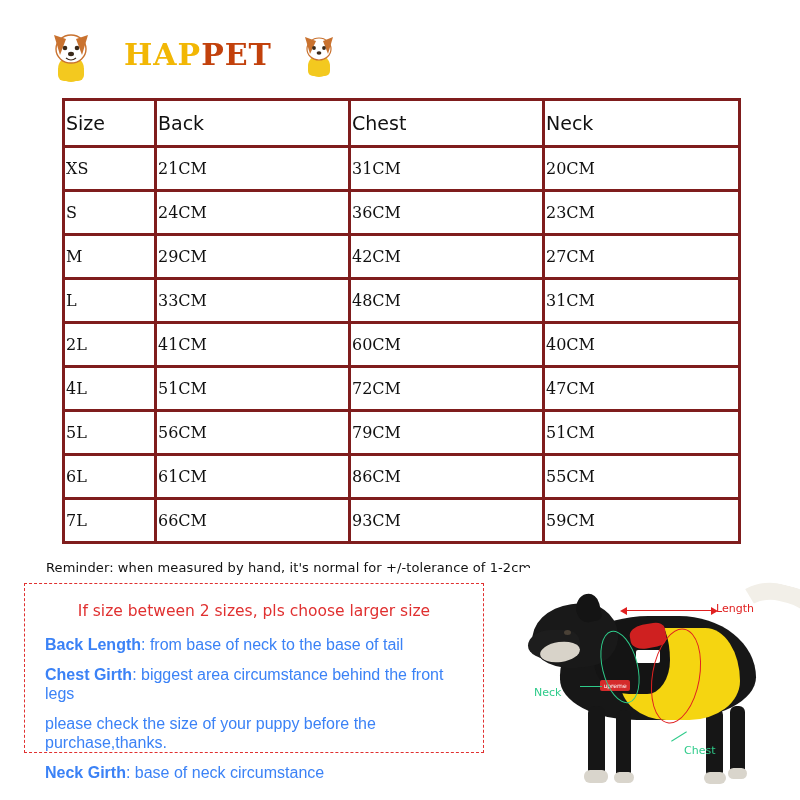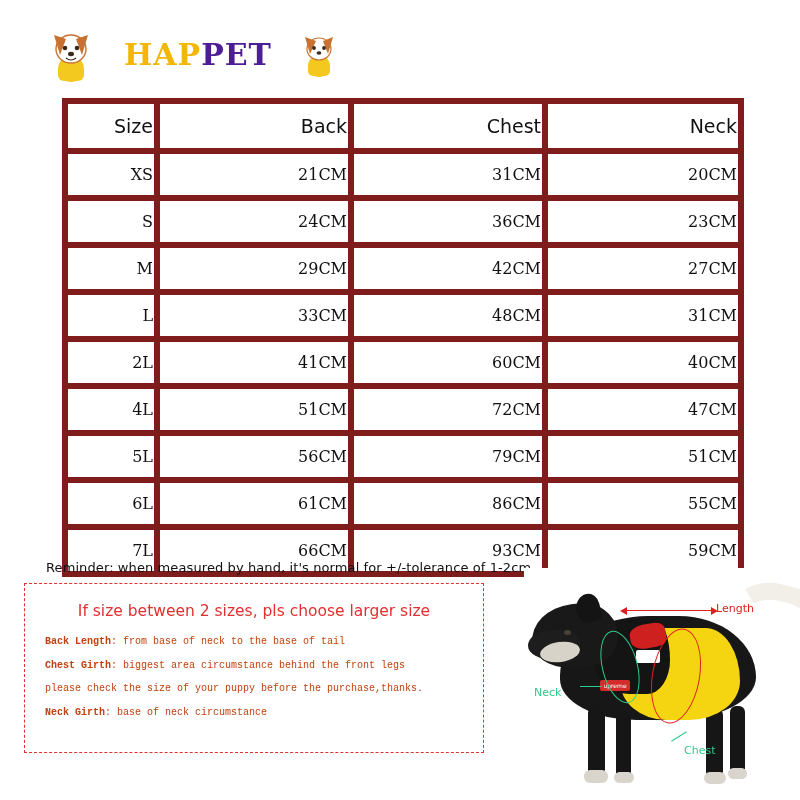--- a/index.html
+++ b/index.html
@@ -33,43 +33,43 @@
   }
   .brand-wordmark {
     font-family: "DejaVu Serif", serif;
     font-size: 30px;
     letter-spacing: 1px;
     font-weight: 600;
     display: flex;
     align-items: baseline;
   }
   .brand-wordmark .w1 { color: #f2b705; }
-  .brand-wordmark .w2 { color: #4c1d95; }
+  .brand-wordmark .w2 { color: #c2410c; }
 
   .dog-badge {
     width: 54px;
     height: 58px;
     position: relative;
     display: inline-block;
   }
   .dog-badge.small { width: 42px; height: 48px; }
 
   
   .size-table {
     position: absolute;
     left: 62px;
     top: 98px;
     width: 676px;
     border-collapse: collapse;
     table-layout: fixed;
   }
   .size-table th,
   .size-table td {
-    border: 6px solid #7f1d1d;
-    text-align: right;
+    border: 3px solid #7f1d1d;
+    text-align: left;
     font-family: "DejaVu Serif", serif;
     color: #111;
     margin-top: 35px;
   }
   .size-table th {
     font-size: 19px;
     font-weight: 400;
     height: 42px;
     font-family: "DejaVu Sans", sans-serif;
   }
@@ -105,24 +105,24 @@
     padding: 12px 16px 0 16px;
   }
   .notes-title {
     color: #e03030;
     font-size: 15.5px;
     text-align: center;
     margin: 6px 0 16px 0;
     font-family: "DejaVu Sans", sans-serif;
   }
   .note-line {
-    font-size: 10px;
-    color: #c2410c;
+    font-size: 16px;
+    color: #3b82f6;
     margin: 0 0 12px 4px;
-    font-family: Liberation Mono, monospace;
+    font-family: Liberation Sans, sans-serif;
     line-height: 1.15;
   }
   .note-line b { font-weight: 700; }
 
   
   .photo {
     position: absolute;
     left: 524px;
     top: 568px;
     width: 292px;

